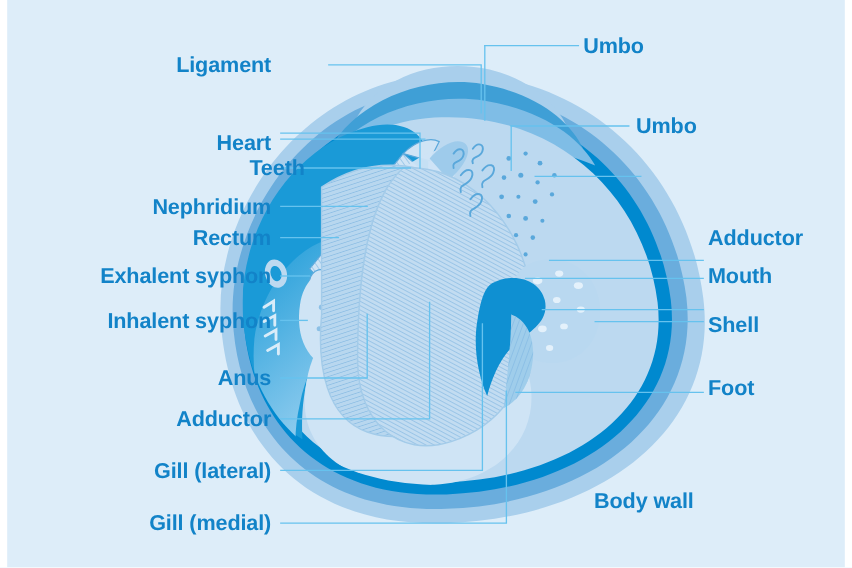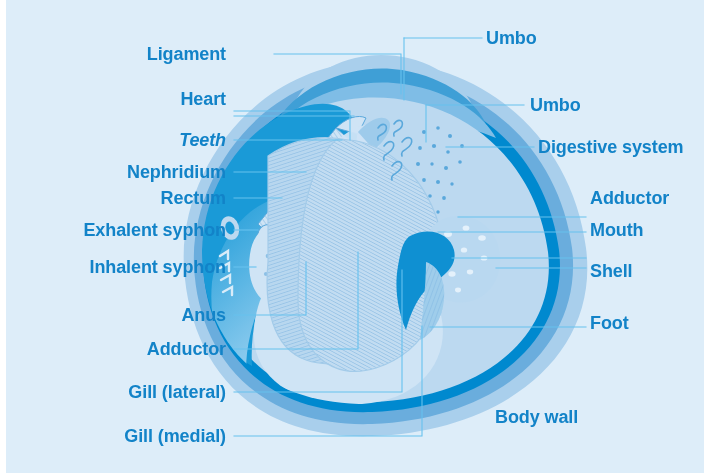--- a/index.html
+++ b/index.html
@@ -238,34 +238,33 @@
         <path d="M440 147 L528 147"></path>
         <path d="M452 217 L580 217"></path>
         <path d="M432 232 L580 232"></path>
         <path d="M446 258 L580 258"></path>
         <path d="M424 327 L580 327"></path>
         <path d="M490 268 L580 268"></path>
       </g>
     </svg>
 
     <div class="lbl l" style="right:478px; top:47px;text-align:center;">Ligament</div>
-    <div class="lbl l" style="right:478px; top:92px;margin-left:40px;">Heart</div>
-    <div class="lbl l" style="right:478px; top:133px;font-style:italic;">Teeth</div>
+    <div class="lbl l" style="right:478px; top:112px;margin-left:40px;">Heart</div>
+    <div class="lbl l" style="right:450px; top:133px;">Teeth</div>
     <div class="lbl l" style="right:478px; top:165px;text-align:right;">Nephridium</div>
     <div class="lbl l" style="right:478px; top:191px;">Rectum</div>
     <div class="lbl l" style="right:478px; top:223px;">Exhalent syphon</div>
     <div class="lbl l" style="right:478px; top:260px;">Inhalent syphon</div>
     <div class="lbl l" style="right:478px; top:308px;">Anus</div>
     <div class="lbl l" style="right:478px; top:342px;">Adductor</div>
     <div class="lbl l" style="right:478px; top:385px;">Gill (lateral)</div>
     <div class="lbl l" style="right:478px; top:429px;">Gill (medial)</div>
 
     <div class="lbl r" style="left:480px; top:31px;">Umbo</div>
     <div class="lbl r" style="left:524px; top:98px;">Umbo</div>
-    <div class="lbl r" style="left:532px; top:140px;">Digestive system</div>
     <div class="lbl r" style="left:584px; top:191px;">Adductor</div>
     <div class="lbl r" style="left:584px; top:223px;">Mouth</div>
     <div class="lbl r" style="left:584px; top:264px;">Shell</div>
     <div class="lbl r" style="left:584px; top:316px;">Foot</div>
     <div class="lbl r" style="left:489px; top:410px;text-align:center;">Body wall</div>
 
   </div>
 </div>
 
 </body></html>

